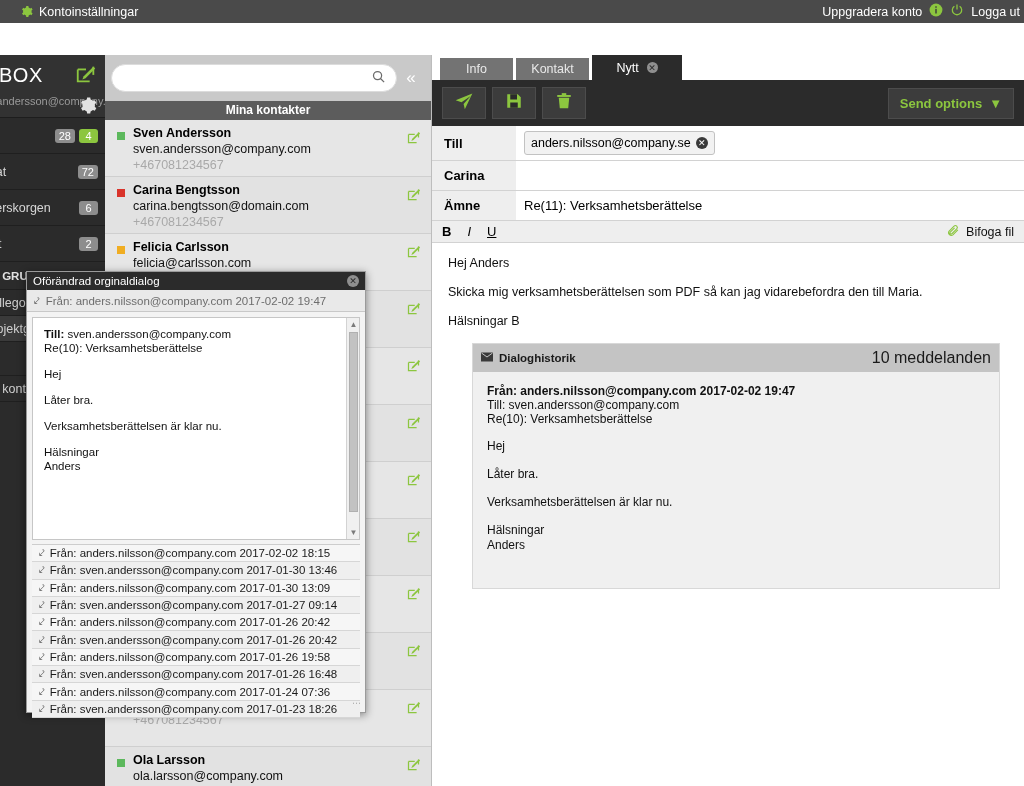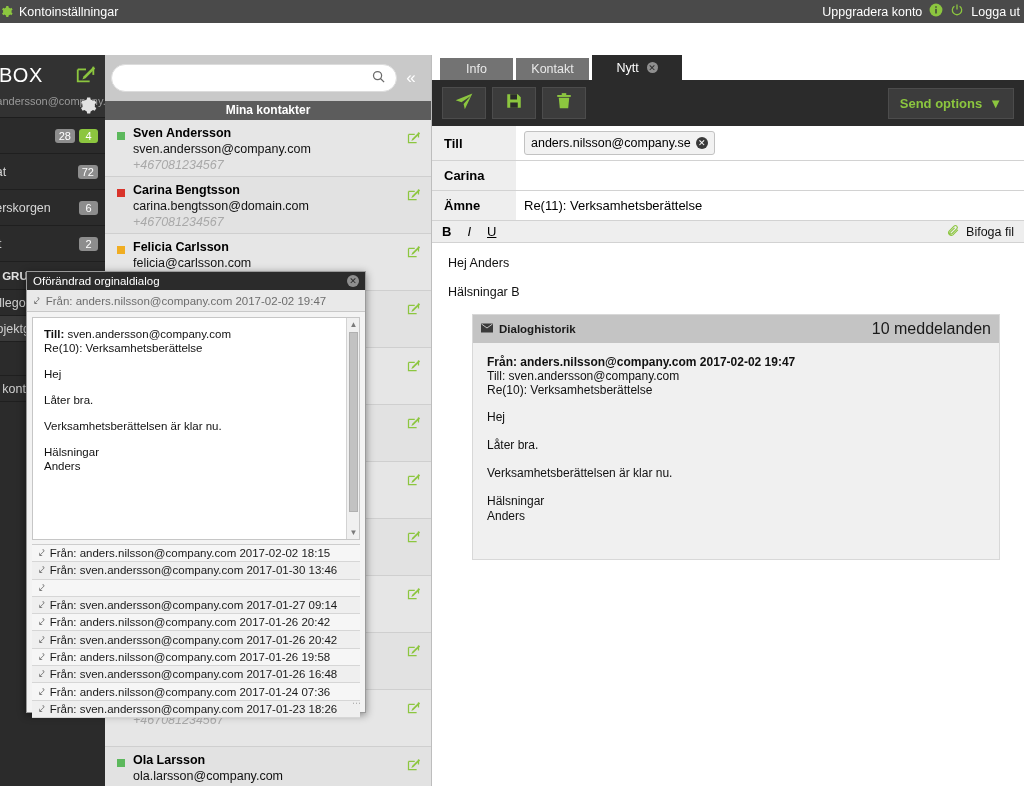--- a/index.html
+++ b/index.html
@@ -10,21 +10,21 @@
     overflow: hidden;
   }
   #app { position: relative; width: 1024px; height: 786px; }
 
   
   .topbar {
     position: absolute; left: 0; top: 0; width: 1024px; height: 23px;
     background: #4a4a4a; color: #ffffff;
     display: flex; align-items: center; font-size: 12.5px;
   }
-  .topbar-left { display: flex; align-items: center; gap: 6px; padding-left: 0; }
+  .topbar-left { display: flex; align-items: center; gap: 6px; padding-left: 20px; }
   .topbar-right {
     margin-left: auto; display: flex; align-items: center; gap: 7px; padding-right: 4px;
   }
   .gear-glyph { width: 13px; height: 13px; display: block; }
 
   
   .subbar {
     position: absolute; left: 0; top: 23px; width: 1024px; height: 32px;
     background: #ffffff;
   }
@@ -109,21 +109,21 @@
   }
   .contact-row:nth-child(even) { background: #e2e2e2; }
   .status-dot {
     position: absolute; left: 12px; top: 12px; width: 8px; height: 8px;
   }
   .c-name {
     font-size: 12.5px; font-weight: bold; color: #000; margin-left: 16px;
     line-height: 15px;
   }
   .c-mail { font-size: 12.5px; color: #111; margin-left: 16px; line-height: 16px; }
-  .c-phone { font-size: 12.5px; color: #a9a9a9; margin-left: 16px; line-height: 16px; font-style: italic; }
+  .c-phone { font-size: 12.5px; color: #a9a9a9; margin-left: 16px; line-height: 16px; }
   .c-edit { position: absolute; right: 10px; top: 10px; }
 
   
   .compose {
     position: absolute; left: 432px; top: 55px; width: 592px; height: 731px;
     background: #ffffff;
   }
   .tabs {
     height: 25px; background: #ffffff; display: flex; align-items: flex-end;
     padding-left: 8px;
@@ -576,20 +576,21 @@
           <svg width="13" height="13" viewBox="0 0 24 24" fill="none" stroke="#8cc63f" stroke-width="2">
             <path d="M20 11 11 20a5 5 0 0 1-7-7l9-9a3.5 3.5 0 0 1 5 5l-9 9a2 2 0 0 1-3-3l8-8"></path>
           </svg>
         </span>
         <span>Bifoga fil</span>
       </span>
     </div>
 
     <div class="body-area">
       <p>Hej Anders</p>
+      <p>Skicka mig verksamhetsberättelsen som PDF så kan jag vidarebefordra den till Maria.</p>
       <p>Hälsningar B</p>
 
       <div class="history">
         <div class="history-head">
           <span>
             <svg width="12" height="10" viewBox="0 0 24 18" fill="#3a3a3a">
               <rect x="0" y="0" width="24" height="18"></rect>
                 <path d="M1 1l11 8L23 1" stroke="#c4c4c4" stroke-width="2" fill="none"></path>
             </svg>
           </span>
@@ -648,20 +649,21 @@
         <div class="dlg-item">
           <span class="reply-arrow">⤦</span>
           <span>Från: anders.nilsson@company.com 2017-02-02 18:15</span>
         </div>
         <div class="dlg-item">
           <span class="reply-arrow">⤦</span>
           <span>Från: sven.andersson@company.com 2017-01-30 13:46</span>
         </div>
         <div class="dlg-item">
           <span class="reply-arrow">⤦</span>
+          <span>Från: anders.nilsson@company.com 2017-01-30 13:09</span>
         </div>
         <div class="dlg-item">
           <span class="reply-arrow">⤦</span>
           <span>Från: sven.andersson@company.com 2017-01-27 09:14</span>
         </div>
         <div class="dlg-item">
           <span class="reply-arrow">⤦</span>
           <span>Från: anders.nilsson@company.com 2017-01-26 20:42</span>
         </div>
         <div class="dlg-item">

